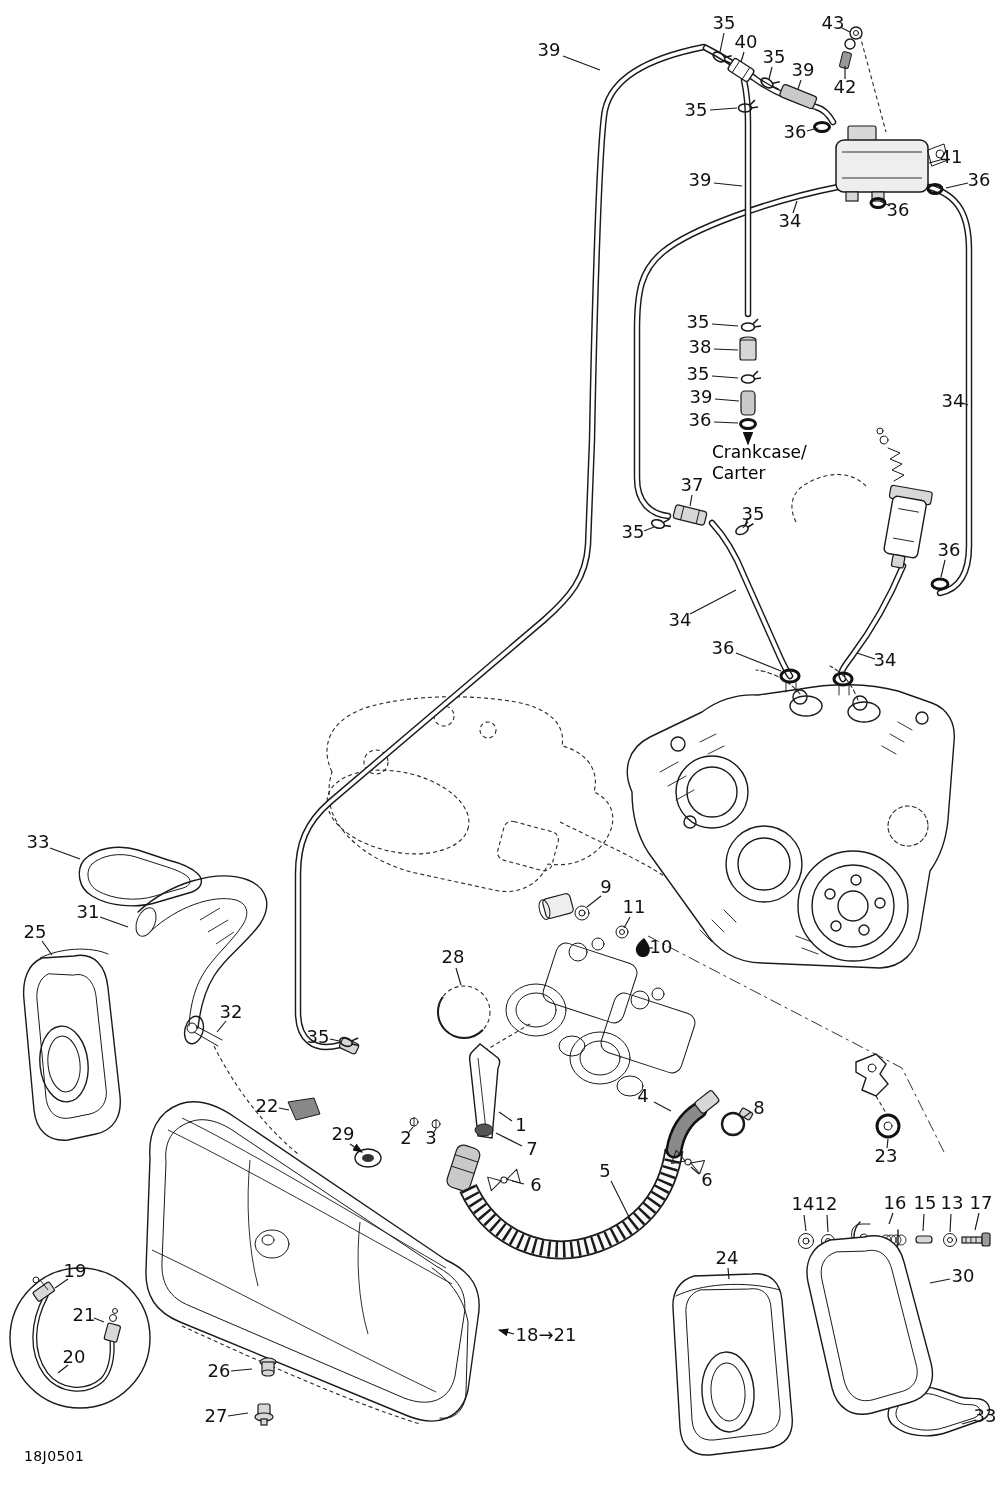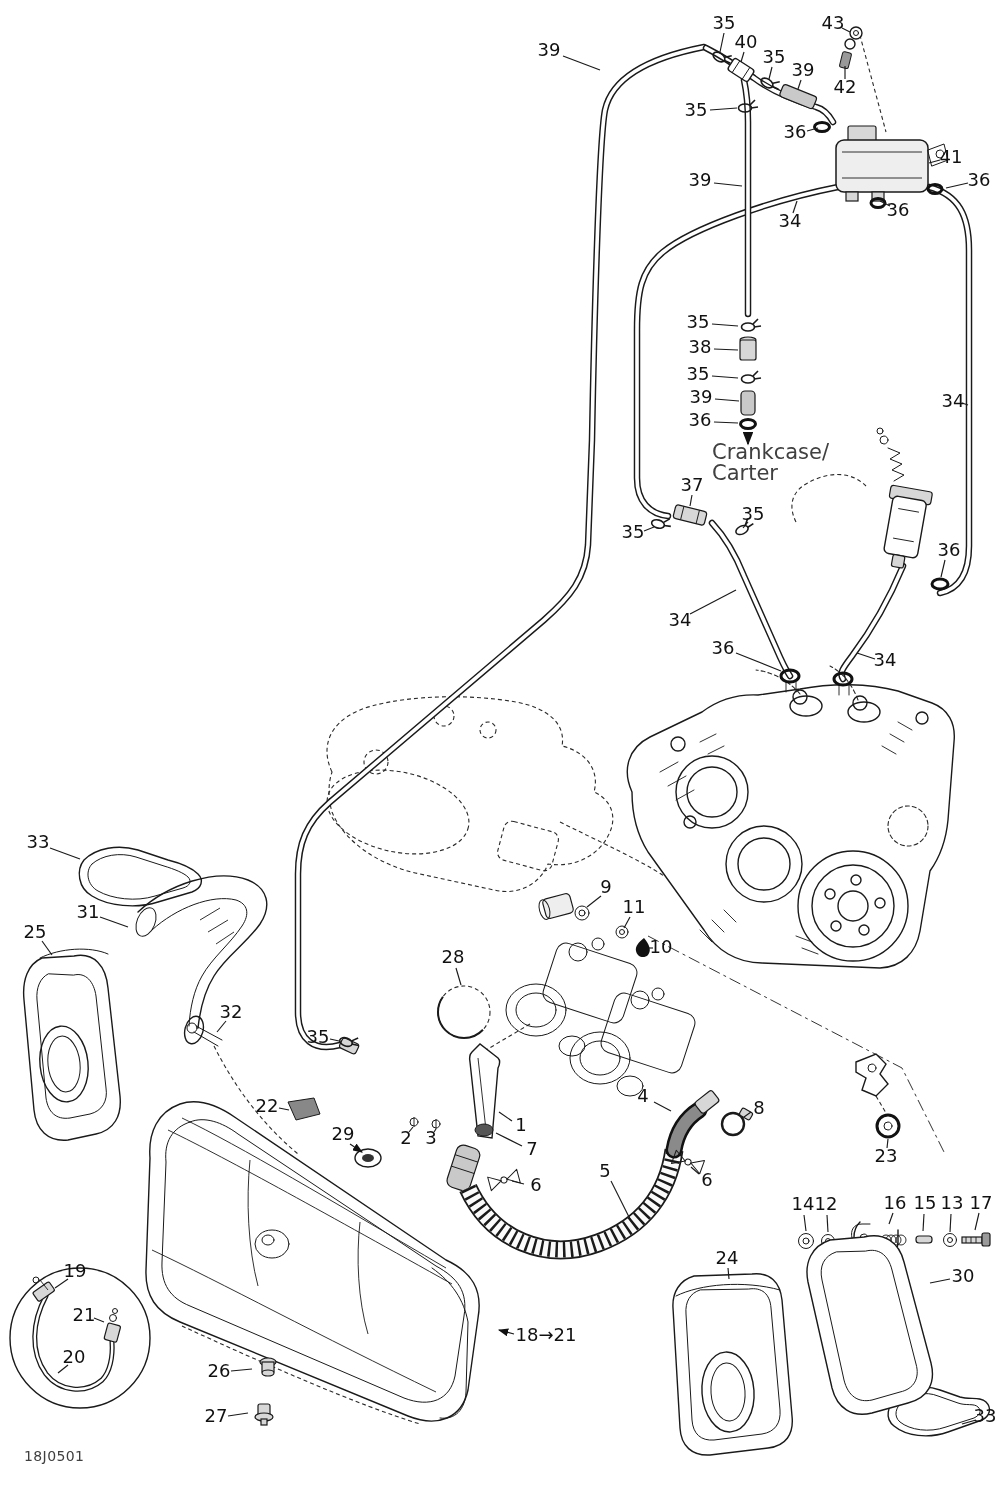--- a/index.html
+++ b/index.html
@@ -1,36 +1,36 @@
 <!DOCTYPE html>
 <html><head>
 <meta charset="utf-8">
 <style>
   html,body{margin:0;padding:0;background:#fff;}
   .stage{position:relative;width:1000px;height:1490px;background:#fff;overflow:hidden;
-         font-family:"DejaVu Sans",sans-serif;color:#404040;text-decoration:underline;}
+         font-family:"DejaVu Sans",sans-serif;color:#000000;text-decoration:underline;}
   svg{position:absolute;inset:0;}
   
   .s1{fill:none;stroke:#1a1a1a;stroke-width:1.4;stroke-linecap:round;stroke-linejoin:round}
   .s2{fill:none;stroke:#1a1a1a;stroke-width:1;stroke-linecap:round;stroke-linejoin:round}
   .sf{fill:#fff;stroke:#1a1a1a;stroke-width:1.4}
   .sg{fill:#d7d7d7;stroke:#1a1a1a;stroke-width:1.2}
   .sgd{fill:#9a9a9a;stroke:#1a1a1a;stroke-width:1.2}
   .sd{fill:none;stroke:#2a2a2a;stroke-width:1.1;stroke-dasharray:4 3}
   .pl{fill:none;stroke:#333;stroke-width:1;stroke-dasharray:12 4 3 4}
   .th{fill:none;stroke:#1a1a1a;stroke-width:.9}
   .ho{fill:none;stroke:#1a1a1a;stroke-width:6.5;stroke-linecap:round}
   .hi{fill:none;stroke:#fff;stroke-width:3.6;stroke-linecap:round}
   .c35{fill:none;stroke:#1a1a1a;stroke-width:1.6}
   .c36{fill:none;stroke:#111;stroke-width:3}
   .leader{stroke:#1a1a1a;stroke-width:1.15}
   .callout{font-size:18px;fill:#111;text-anchor:middle;dominant-baseline:middle;
            font-family:"DejaVu Sans",sans-serif;}
   
-  .crankcase{position:absolute;left:712px;top:442px;font-size:21px;line-height:21px;}
+  .crankcase{position:absolute;left:712px;top:442px;font-size:17px;line-height:21px;}
   .code{position:absolute;left:24px;top:1448px;font-size:14px;letter-spacing:.4px;}
 </style>
 </head>
 <body>
 
 <div class="stage">
 
 <svg id="diagram-svg" viewBox="0 0 1000 1490" width="1000" height="1490" xmlns="http://www.w3.org/2000/svg">
   <defs>
     <marker id="arrowhead" markerWidth="9" markerHeight="7" refX="8" refY="3.5" orient="auto">

